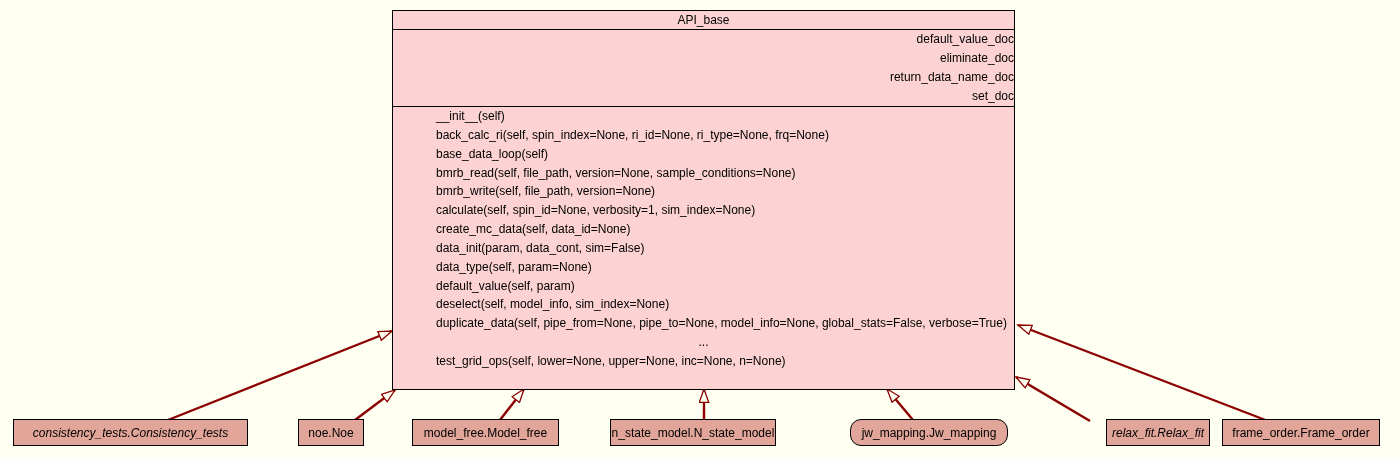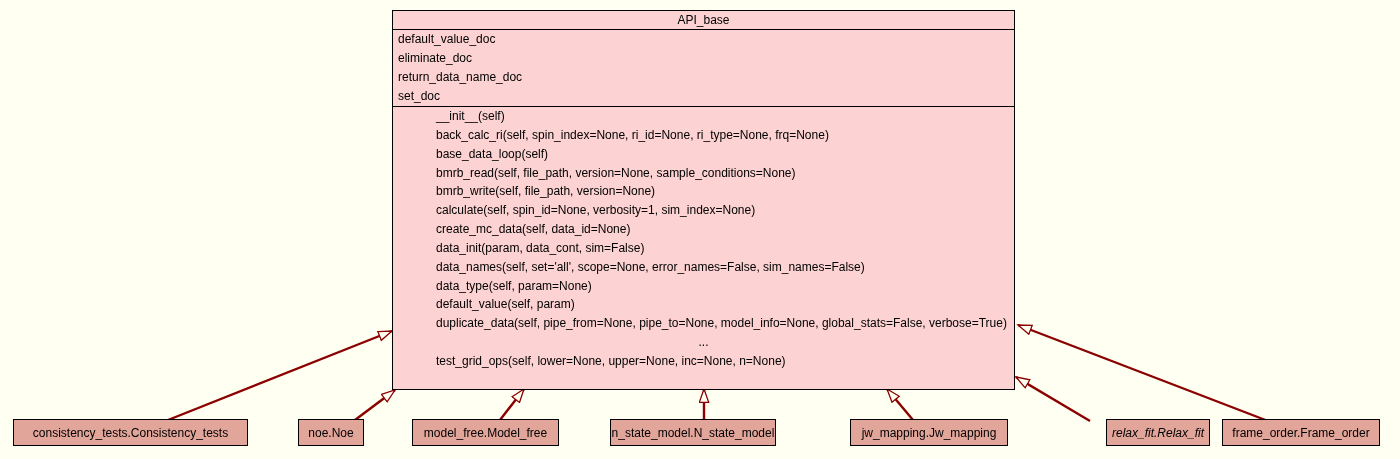--- a/index.html
+++ b/index.html
@@ -27,21 +27,21 @@
     height: 18px;
     line-height: 18px;
     text-align: center;
     border-bottom: 1px solid #000;
   }
   .api-attrs {
     height: 76px;
     border-bottom: 1px solid #000;
     overflow: hidden;
   }
-  .api-attrs .row { line-height: 19px; }
+  .api-attrs .row { line-height: 19px; text-align: right; }
   .api-methods {
     height: 283px;
     overflow: hidden;
   }
   .api-methods .row { line-height: 18.85px; padding-left: 43px; }
   .row {
     padding-left: 5px;
     white-space: nowrap;
   }
   .row.center {
@@ -105,42 +105,42 @@
 
     <div class="api-methods">
       <div class="row">__init__(self)</div>
       <div class="row">back_calc_ri(self, spin_index=None, ri_id=None, ri_type=None, frq=None)</div>
       <div class="row">base_data_loop(self)</div>
       <div class="row">bmrb_read(self, file_path, version=None, sample_conditions=None)</div>
       <div class="row">bmrb_write(self, file_path, version=None)</div>
       <div class="row">calculate(self, spin_id=None, verbosity=1, sim_index=None)</div>
       <div class="row">create_mc_data(self, data_id=None)</div>
       <div class="row">data_init(param, data_cont, sim=False)</div>
-      <div class="row">data_names(self, set='all', scope=None, error_names=False, sim_names=False)</div>
       <div class="row">data_type(self, param=None)</div>
       <div class="row">default_value(self, param)</div>
+      <div class="row">deselect(self, model_info, sim_index=None)</div>
       <div class="row">duplicate_data(self, pipe_from=None, pipe_to=None, model_info=None, global_stats=False, verbose=True)</div>
       <div class="row center">...</div>
       <div class="row">test_grid_ops(self, lower=None, upper=None, inc=None, n=None)</div>
     </div>
   </div>
 
-  <div class="subclass" style="left:13px;  width:235px;">
+  <div class="subclass" style="left:13px;  width:235px;font-style:italic;">
     <span>consistency_tests.Consistency_tests</span>
   </div>
   <div class="subclass" style="left:298px; width:66px;">
     <span>noe.Noe</span>
   </div>
   <div class="subclass" style="left:412px; width:147px;">
     <span>model_free.Model_free</span>
   </div>
   <div class="subclass" style="left:610px; width:166px;">
     <span>n_state_model.N_state_model</span>
   </div>
-  <div class="subclass" style="left:850px; width:158px;">
+  <div class="subclass" style="left:850px; width:158px;border-radius:11px;">
     <span>jw_mapping.Jw_mapping</span>
   </div>
   <div class="subclass" style="left:1106px; width:104px;font-style:italic;">
     <span>relax_fit.Relax_fit</span>
   </div>
   <div class="subclass" style="left:1222px; width:158px;">
     <span>frame_order.Frame_order</span>
   </div>
 
 </div>

